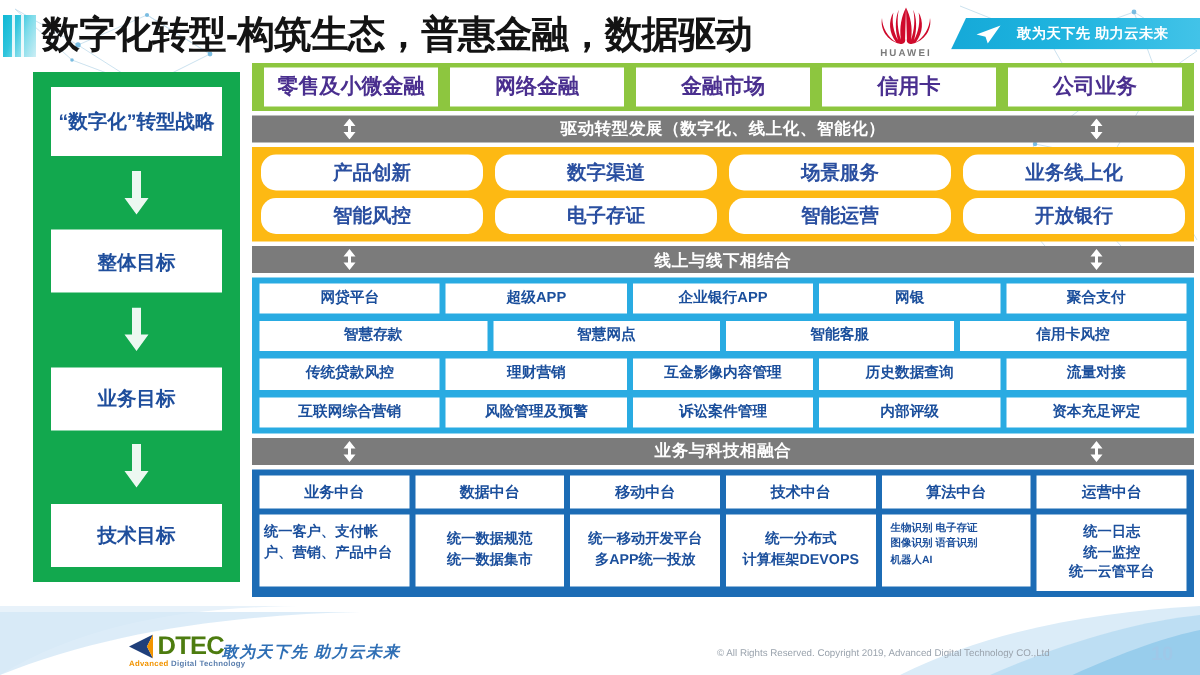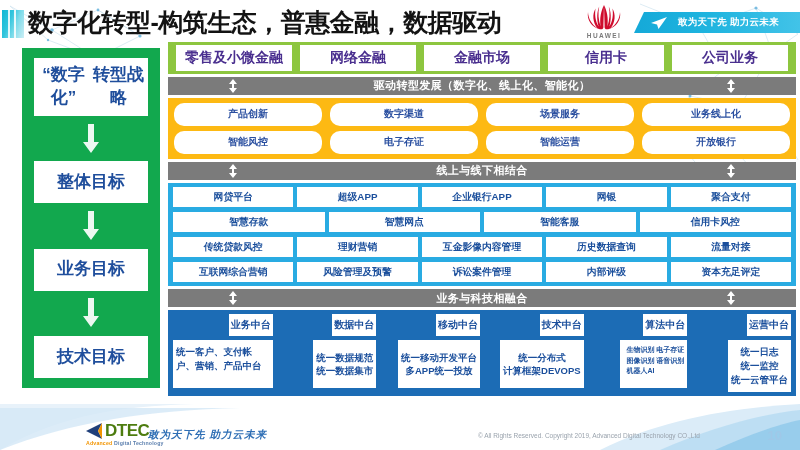--- a/index.html
+++ b/index.html
@@ -66,21 +66,21 @@
 
   
   .left-rail {
     position: absolute; left: 22px; top: 48px; width: 138px; height: 340px;
     background: #12a84e; z-index: 3;
     display: flex; flex-direction: column; align-items: center;
     padding: 10px 12px;
   }
   .rail-box {
     width: 100%; background: #ffffff; color: #1f4e9c;
-    font-size: 17px; font-weight: 700; line-height: 1.35;
+    font-size: 13px; font-weight: 700; line-height: 1.35;
     display: flex; align-items: center; justify-content: center;
     text-align: center; padding: 6px 2px; flex: 0 0 auto; min-height: 42px;
   }
   .rail-box.tall { min-height: 46px; }
   .rail-arrow {
     flex: 1 1 auto; display: flex; align-items: center; justify-content: center;
   }
 
   
   .main-col { position: absolute; left: 168px; top: 42px; width: 628px; z-index: 3; }
@@ -112,29 +112,29 @@
     font-size: 10.5px; font-weight: 700; color: #2a4fa0;
     padding: 4px 2px; min-height: 20px; line-height: 1.25;
   }
 
   
   .band-green .cellrow { gap: 8px; padding: 0 2px; }
   .band-green .cell { min-height: 17px; font-size: 14px; color: #4a2f8f; }
 
   
   .band-orange .cellrow { gap: 8px; }
-  .band-orange .cell { min-height: 23px; font-size: 10px; color: #2a4fa0; border-radius: 10px; }
+  .band-orange .cell { min-height: 23px; font-size: 13px; color: #2a4fa0; border-radius: 10px; }
 
   
   .band-ltblue .cellrow { gap: 4px; border-radius: 10px; }
   .band-ltblue .cell { min-height: 18px; font-size: 9.8px; color: #1b4f9c; }
 
   
   .band-dkblue .cellrow { gap: 4px; }
-  .bc { flex: 1 1 0; display: flex; flex-direction: column; gap: 4px; align-items: flex-end; }
+  .bc { flex: 1 1 0; display: flex; flex-direction: column; gap: 4px; }
   .bc-head {
     background: #ffffff; color: #1b4f9c; font-size: 10px; font-weight: 700;
     text-align: center; padding: 4px 2px; min-height: 19px;
     display: flex; align-items: center; justify-content: center;
   }
   .bc-body {
     background: #ffffff; color: #1b4f9c; font-size: 9.5px; font-weight: 700;
     text-align: center; padding: 5px 3px; min-height: 48px;
     display: flex; align-items: center; justify-content: center;
     line-height: 1.45; white-space: pre-line;

